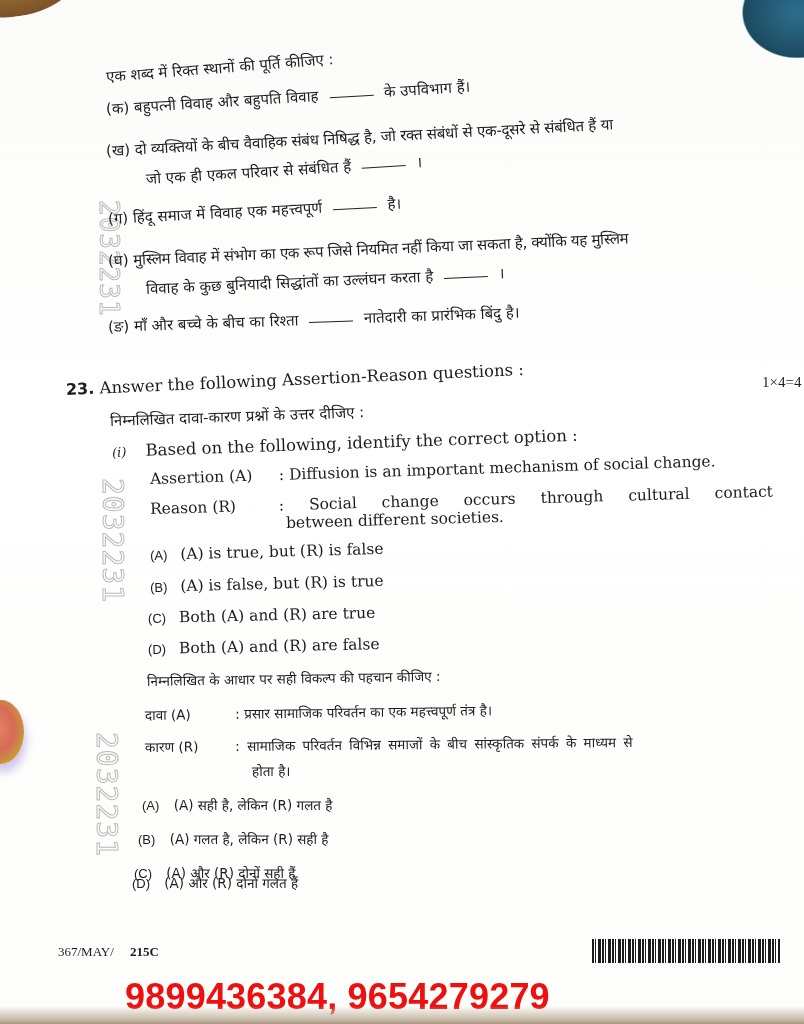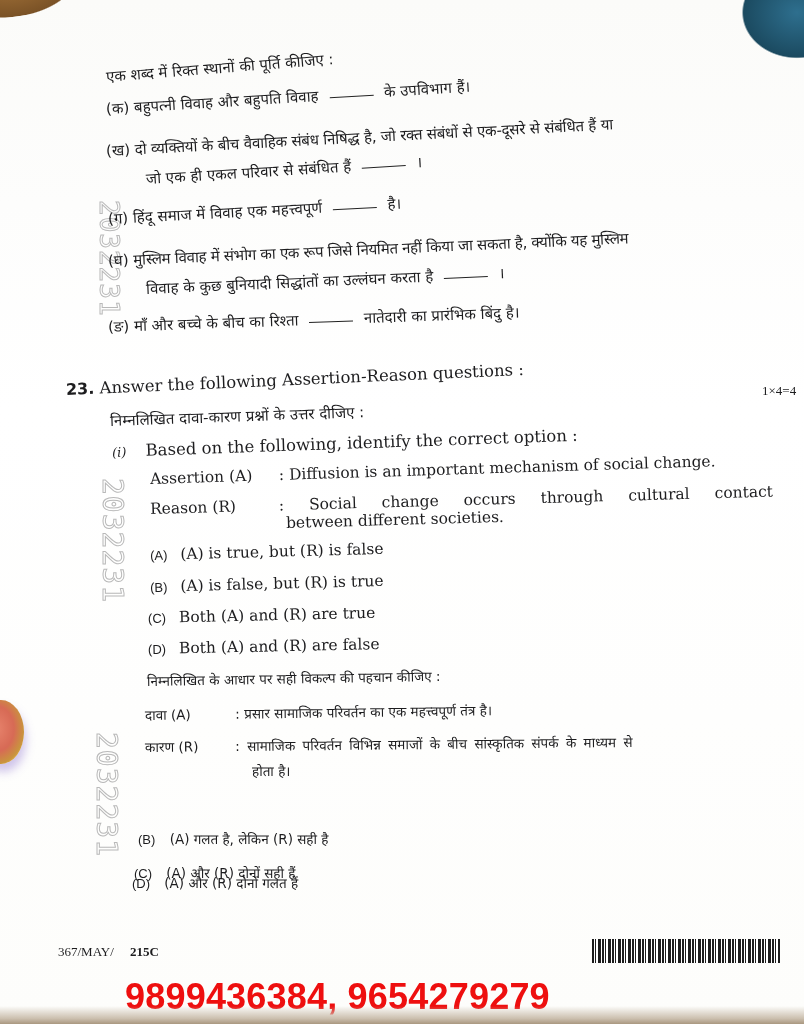--- a/index.html
+++ b/index.html
@@ -38,21 +38,21 @@
   .lbl { display:inline-block; }
   .blank { display:inline-block; width:44px; border-bottom:1.4px solid #222; margin:0 6px; vertical-align:2px; }
 
   .wm {
     position:absolute; font-family:"DejaVu Sans Mono", monospace; font-size:30px;
     color:transparent; -webkit-text-stroke:1px #b9b9b9;
     writing-mode:vertical-rl; letter-spacing:1px;
   }
 
   .qnum { font-family:"DejaVu Sans", sans-serif; font-weight:bold; font-size:16px; }
-  .marks { position:absolute; font-size:13px; font-family:"Liberation Serif", serif;margin-top:9px; }
+  .marks { position:absolute; font-size:15px; font-family:"Liberation Serif", serif; }
 
   .footer-code { position:absolute; left:58px; top:944px; font-size:13px; font-family:"Liberation Serif", serif; }
   .footer-code b { font-weight:bold;margin-left:16px; }
   .brand {
     position:absolute; left:205px; top:931px; color:#ee0f0f;
     font-family:"Liberation Sans", sans-serif; font-weight:bold; font-size:34px; letter-spacing:0.3px;
   }
   .phones {
     position:absolute; left:125px; top:976px; color:#ee0f0f;
     font-family:"Liberation Sans", sans-serif; font-weight:bold; font-size:36px; letter-spacing:0.2px;
@@ -161,20 +161,24 @@
   <div class="line hi" style="left:145px; top:706px; transform:rotate(-0.8deg); transform-origin:left center; font-size:13.5px;">
     <span style="display:inline-block; width:86px;">दावा (A)</span>
     <span>:  प्रसार सामाजिक परिवर्तन का एक महत्त्वपूर्ण तंत्र है।</span>
   </div>
   <div class="line hi" style="left:145px; top:738px; transform:rotate(-0.6deg); transform-origin:left center; font-size:13.5px;">
     <span style="display:inline-block; width:86px;">कारण (R)</span>
     <span style="word-spacing:3px;">:  सामाजिक परिवर्तन विभिन्न समाजों के बीच सांस्कृतिक संपर्क के माध्यम से</span>
   </div>
   <div class="line hi" style="left:252px; top:762px; font-size:13.5px;">होता है।</div>
 
+  <div class="line hi" style="left:142px; top:796px; font-size:13.5px;">
+    <span style="font-family:'Liberation Sans',sans-serif; font-size:13px; margin-right:10px;">(A)</span>
+    <span>(A) सही है, लेकिन (R) गलत है</span>
+  </div>
   <div class="line hi" style="left:138px; top:830px; font-size:13.5px;">
     <span style="font-family:'Liberation Sans',sans-serif; font-size:13px; margin-right:10px;">(B)</span>
     <span>(A) गलत है, लेकिन (R) सही है</span>
   </div>
   <div class="line hi" style="left:134px; top:864px; font-size:13.5px;">
     <span style="font-family:'Liberation Sans',sans-serif; font-size:13px; margin-right:10px;">(C)</span>
     <span>(A) और (R) दोनों सही हैं</span>
   </div>
   <div class="line hi" style="left:132px; top:874px; font-size:13.5px;">
     <span style="font-family:'Liberation Sans',sans-serif; font-size:13px; margin-right:10px;">(D)</span>

